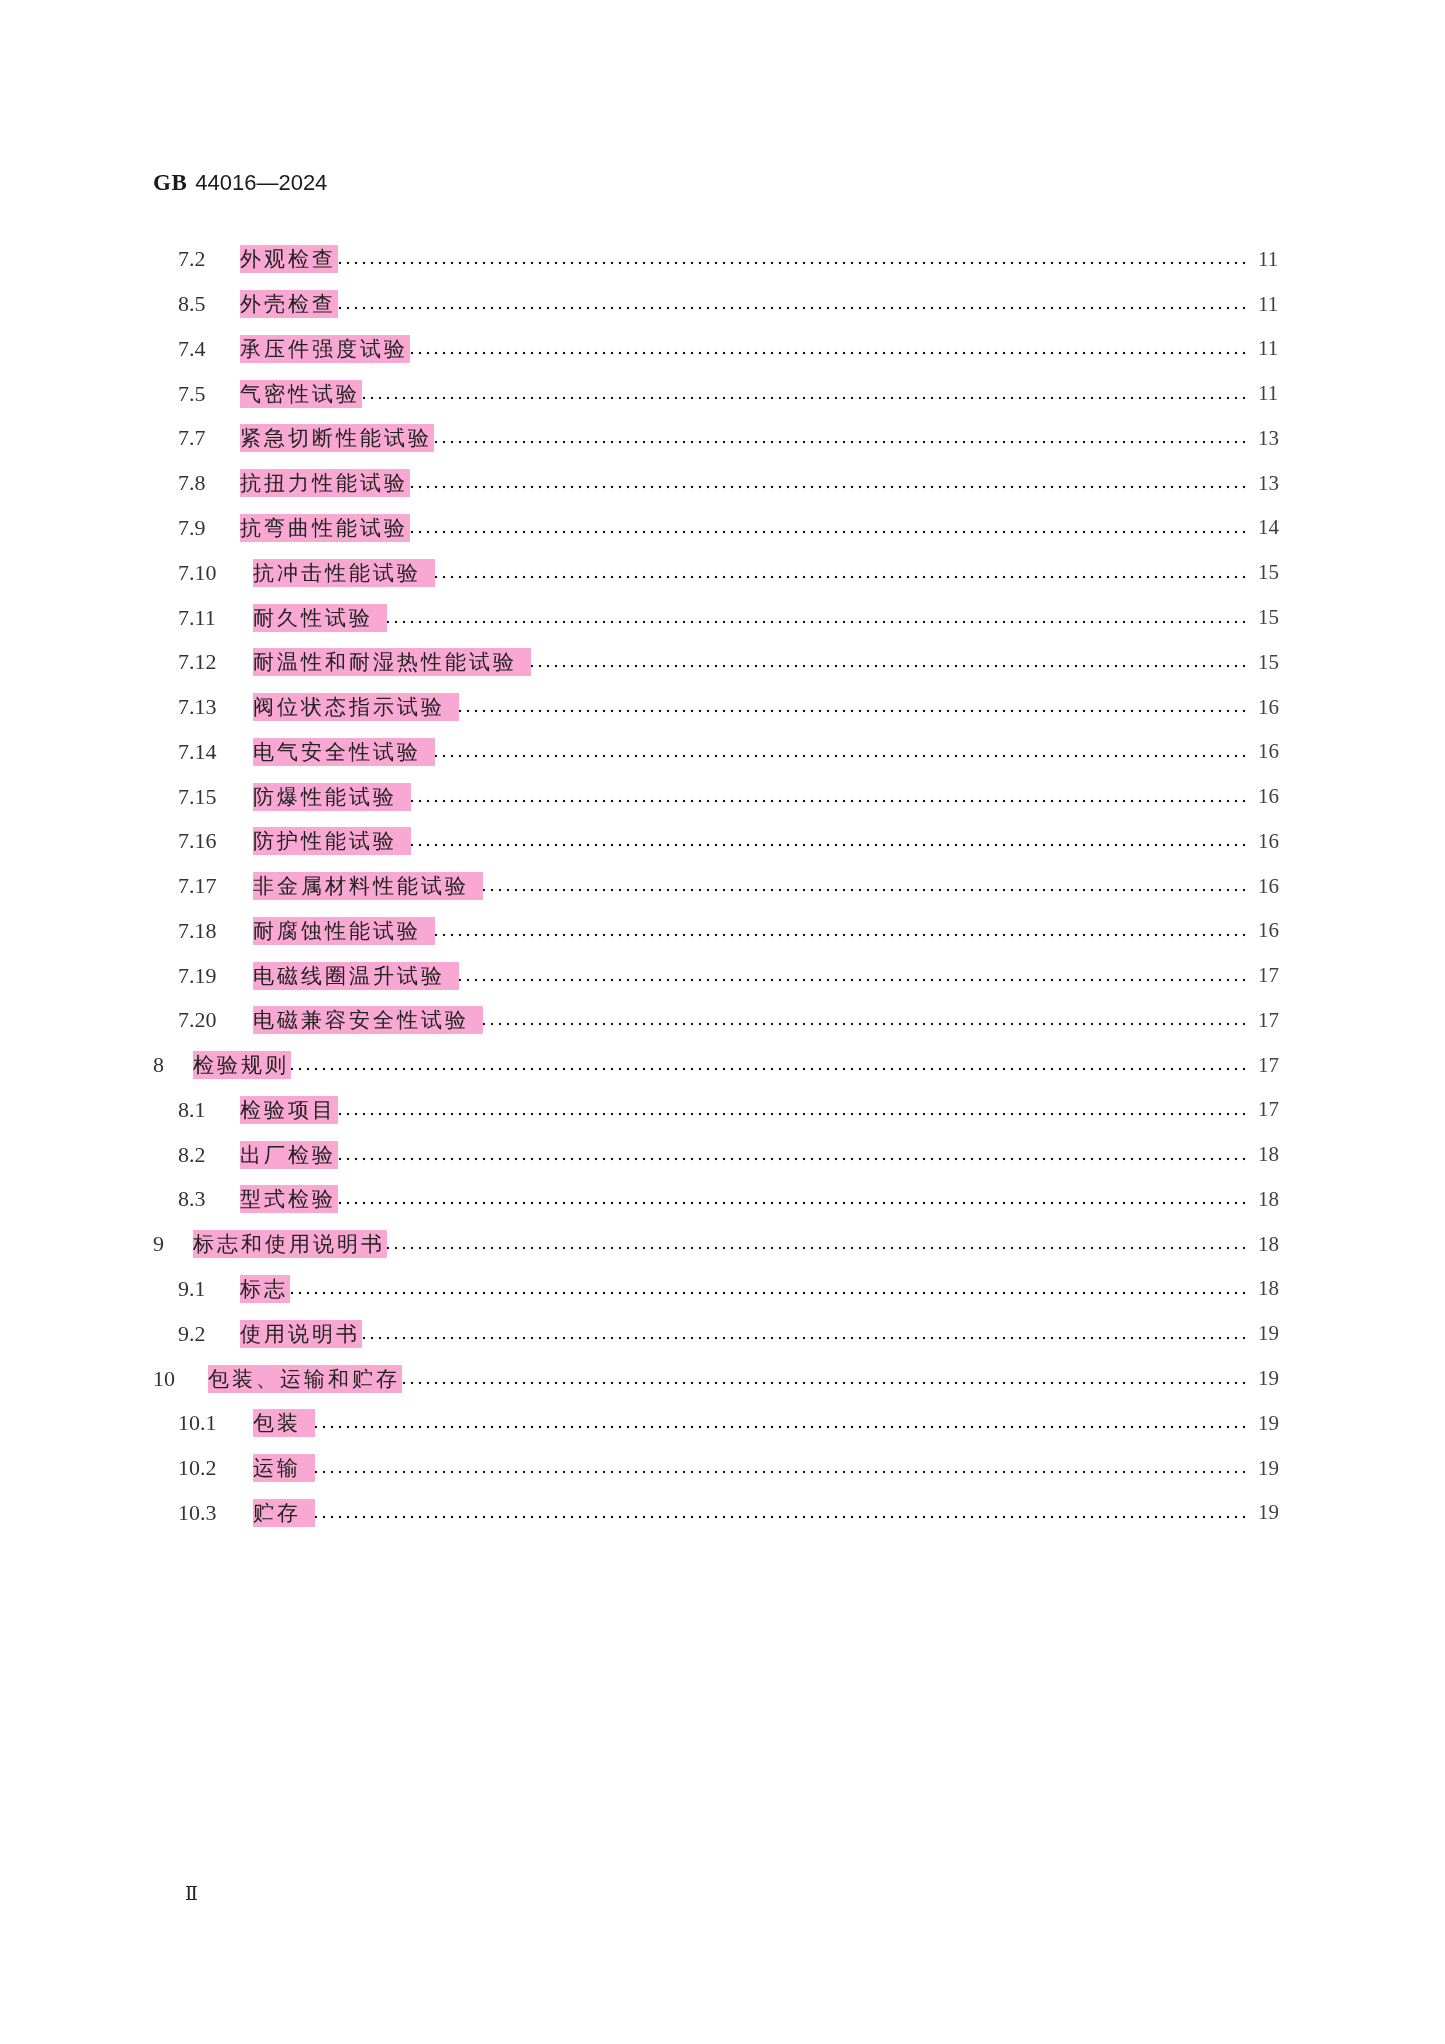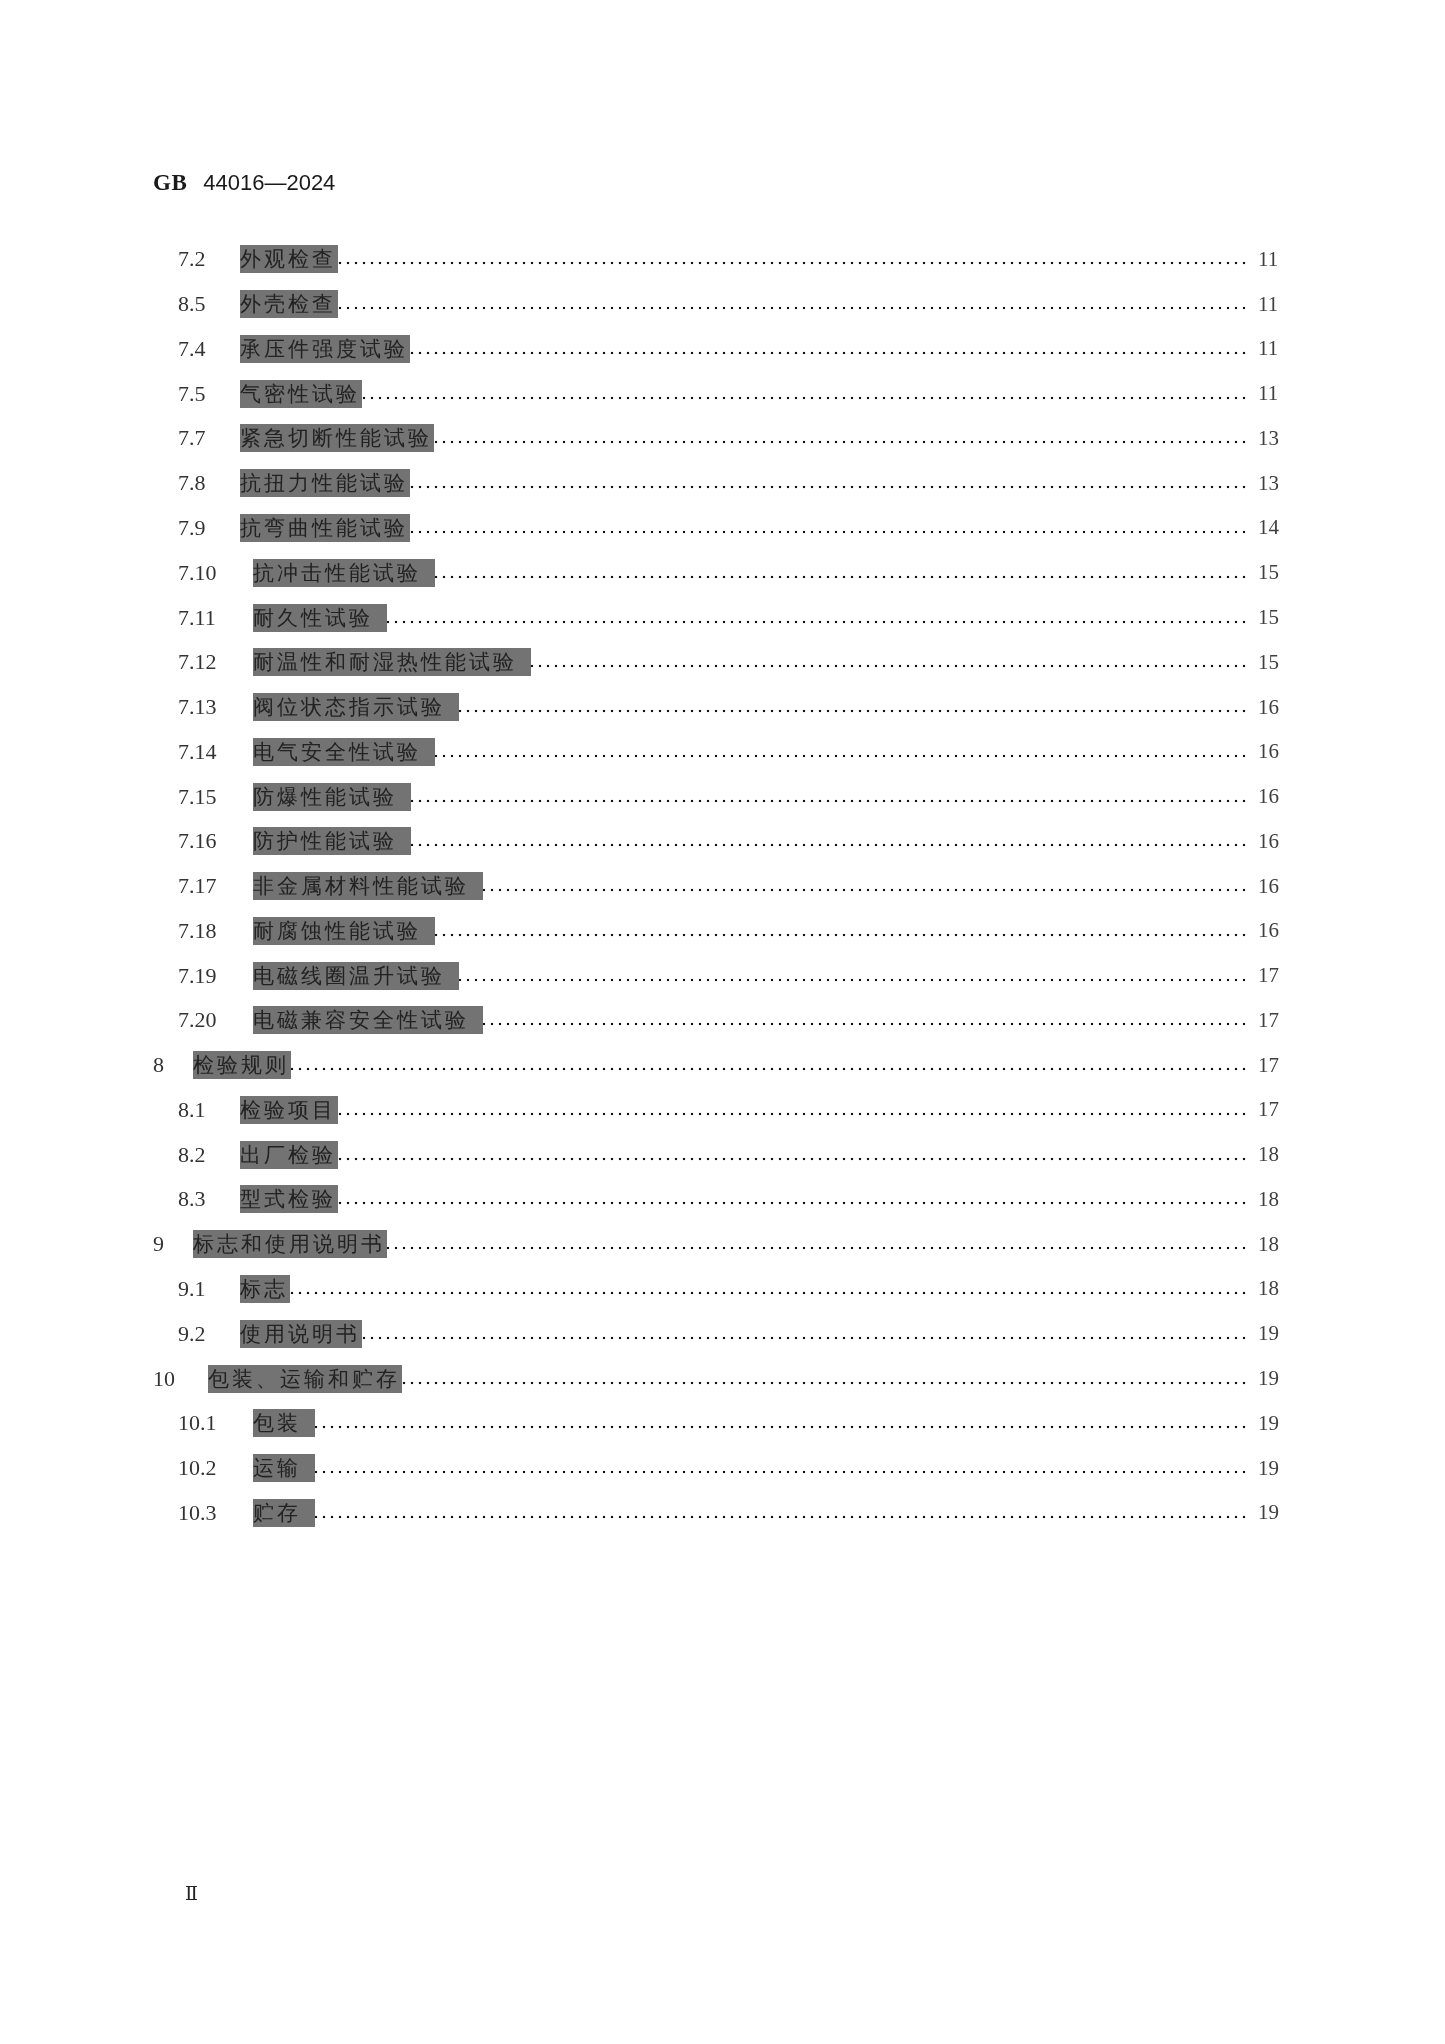--- a/index.html
+++ b/index.html
@@ -25,21 +25,21 @@
   .header .gb {
     font-family: "Liberation Serif", "DejaVu Serif", serif;
     font-weight: bold;
     font-size: 23px;
     letter-spacing: 0.5px;
     margin-top: 12px;
   }
   .header .num {
     font-family: "Liberation Sans", "DejaVu Sans", sans-serif;
     font-size: 22px;
-    margin-left: 16px;
+    margin-left: 8px;
   }
   .toc {
     position: absolute;
     left: 0;
     top: 237px;
     width: 1445px;
   }
   .toc-row {
     position: relative;
     height: 44.77px;
@@ -50,21 +50,21 @@
   .toc-row .no {
     position: absolute;
     font-family: "Liberation Serif", "DejaVu Serif", serif;
     color: #333;
     white-space: nowrap;
   }
   .toc-row .title {
     position: absolute;
     white-space: nowrap;
     letter-spacing: 3px;
-    background: #737373;
+    background: #f9a8d4;
     padding-right: 2px;
     z-index: 2;
     font-family: "DejaVu Sans", "Liberation Sans", sans-serif;
     font-size: 21px;
     color: #222;
   }
   .toc-row .leader {
     position: absolute;
     right: 197px;
     height: 4px;

